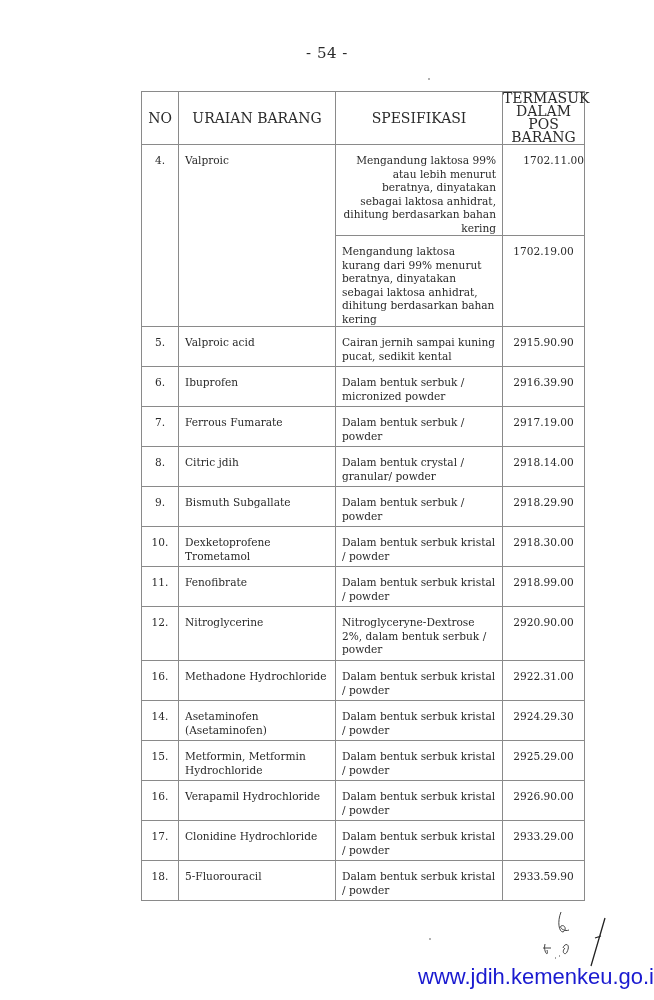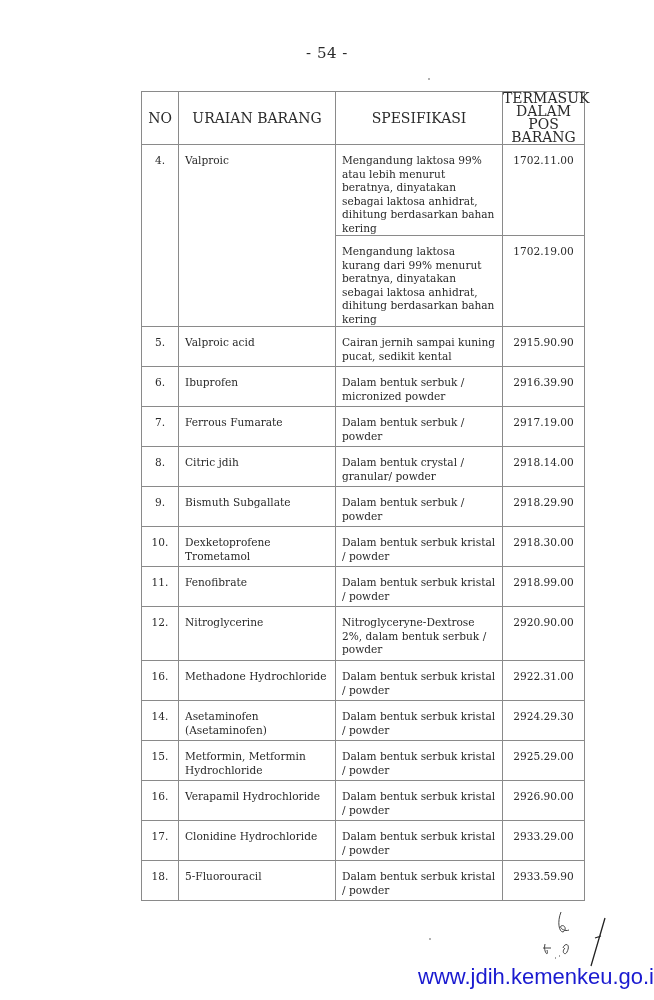--- a/index.html
+++ b/index.html
@@ -12,21 +12,21 @@
                     border-collapse: collapse; table-layout: fixed; font-size: 10.6px; line-height: 13.5px; }
   .doc-table td, .doc-table th { border: 1px solid #8a8a8a; vertical-align: top; padding: 0; }
   .doc-table th { font-weight: normal; vertical-align: middle; text-align: center; height: 48px; font-size: 14px; line-height: 13px; }
   col.c-no { width: 37px; } col.c-item { width: 157px; } col.c-spec { width: 167px; } col.c-tarif { width: 82px; }
   .cell-no { text-align: center; padding-top: 9px !important; }
   .cell-item { padding: 9px 6px 0 6px !important; }
   .cell-spec { padding: 9px 6px 0 6px !important; }
   .cell-tarif { text-align: center; padding-top: 9px !important; }
   .it { }
   tr.r-std td { height: 30px; }
-  tr.r-lak1 td.cell-spec, tr.r-lak1 td.cell-tarif { height: 71px; }
+  tr.r-lak1 td.cell-spec, tr.r-lak1 td.cell-tarif { height: 71px; text-align: right; }
   tr.r-lak2 td { height: 71px; }
   tr.r-3 td { height: 44px; margin-top: 48px; }
   .footer-url { position: absolute; left: 418px; top: 964px; font-family: Liberation Sans, sans-serif;
                 font-size: 22px; color: #1a1ad0; }
   .signature { position: absolute; left: 535px; top: 908px; width: 80px; height: 60px; }
 </style>
 </head>
 <body>
 
 <div class="page-number">- 54 -</div>

